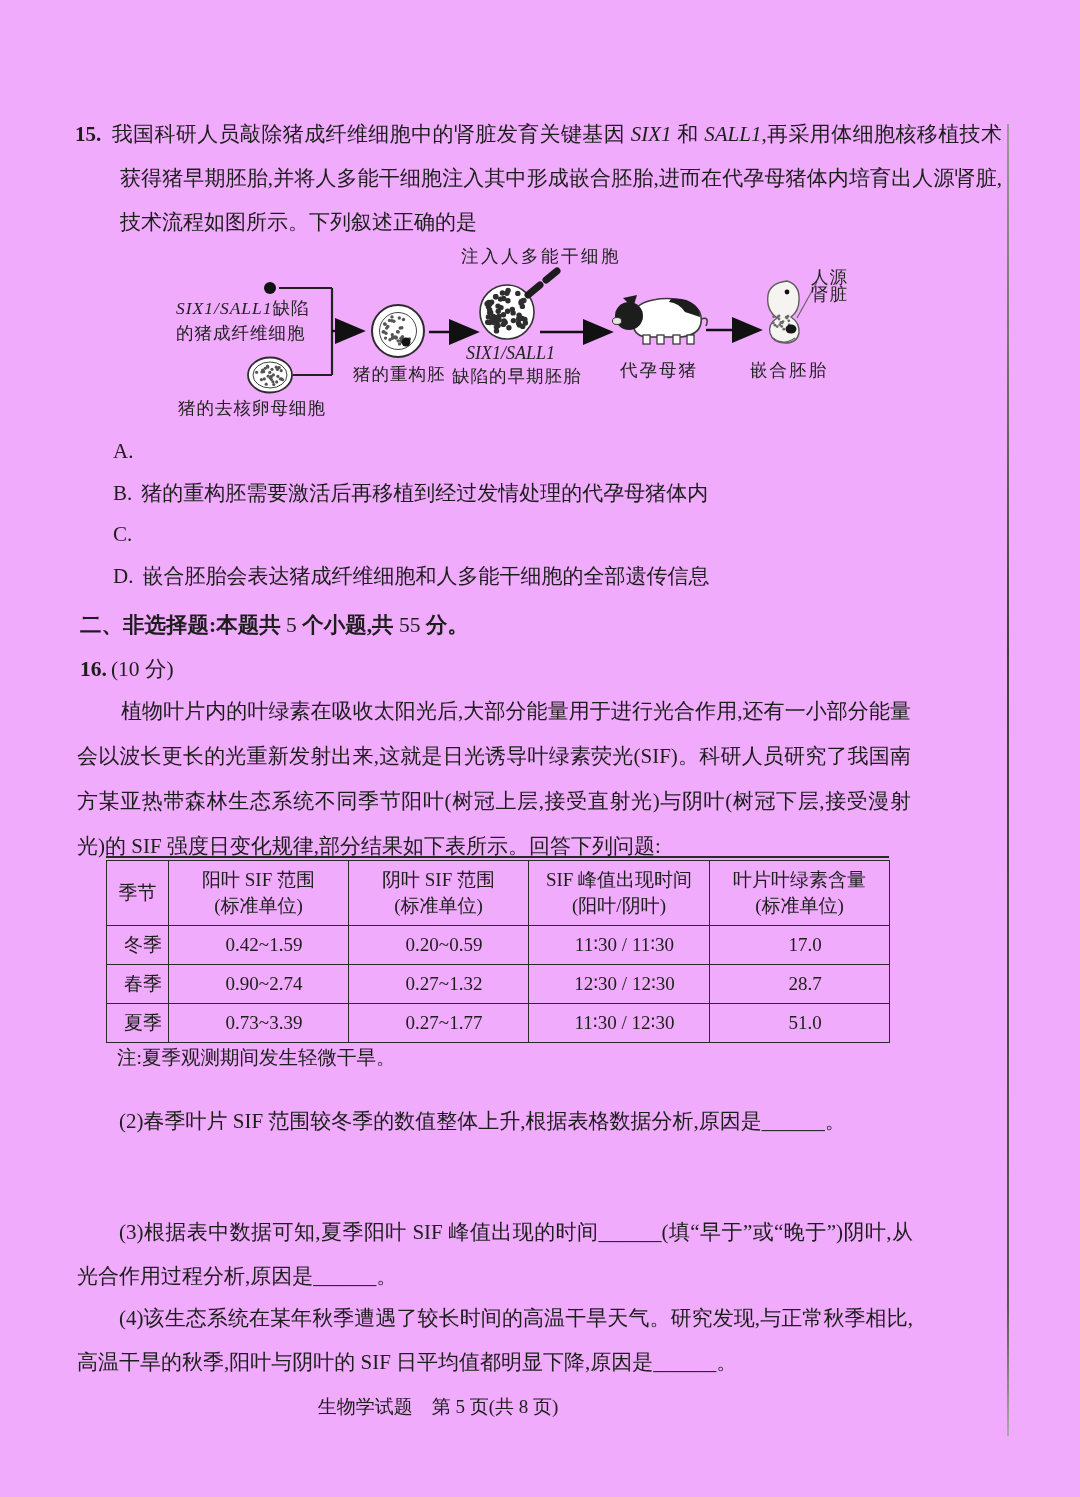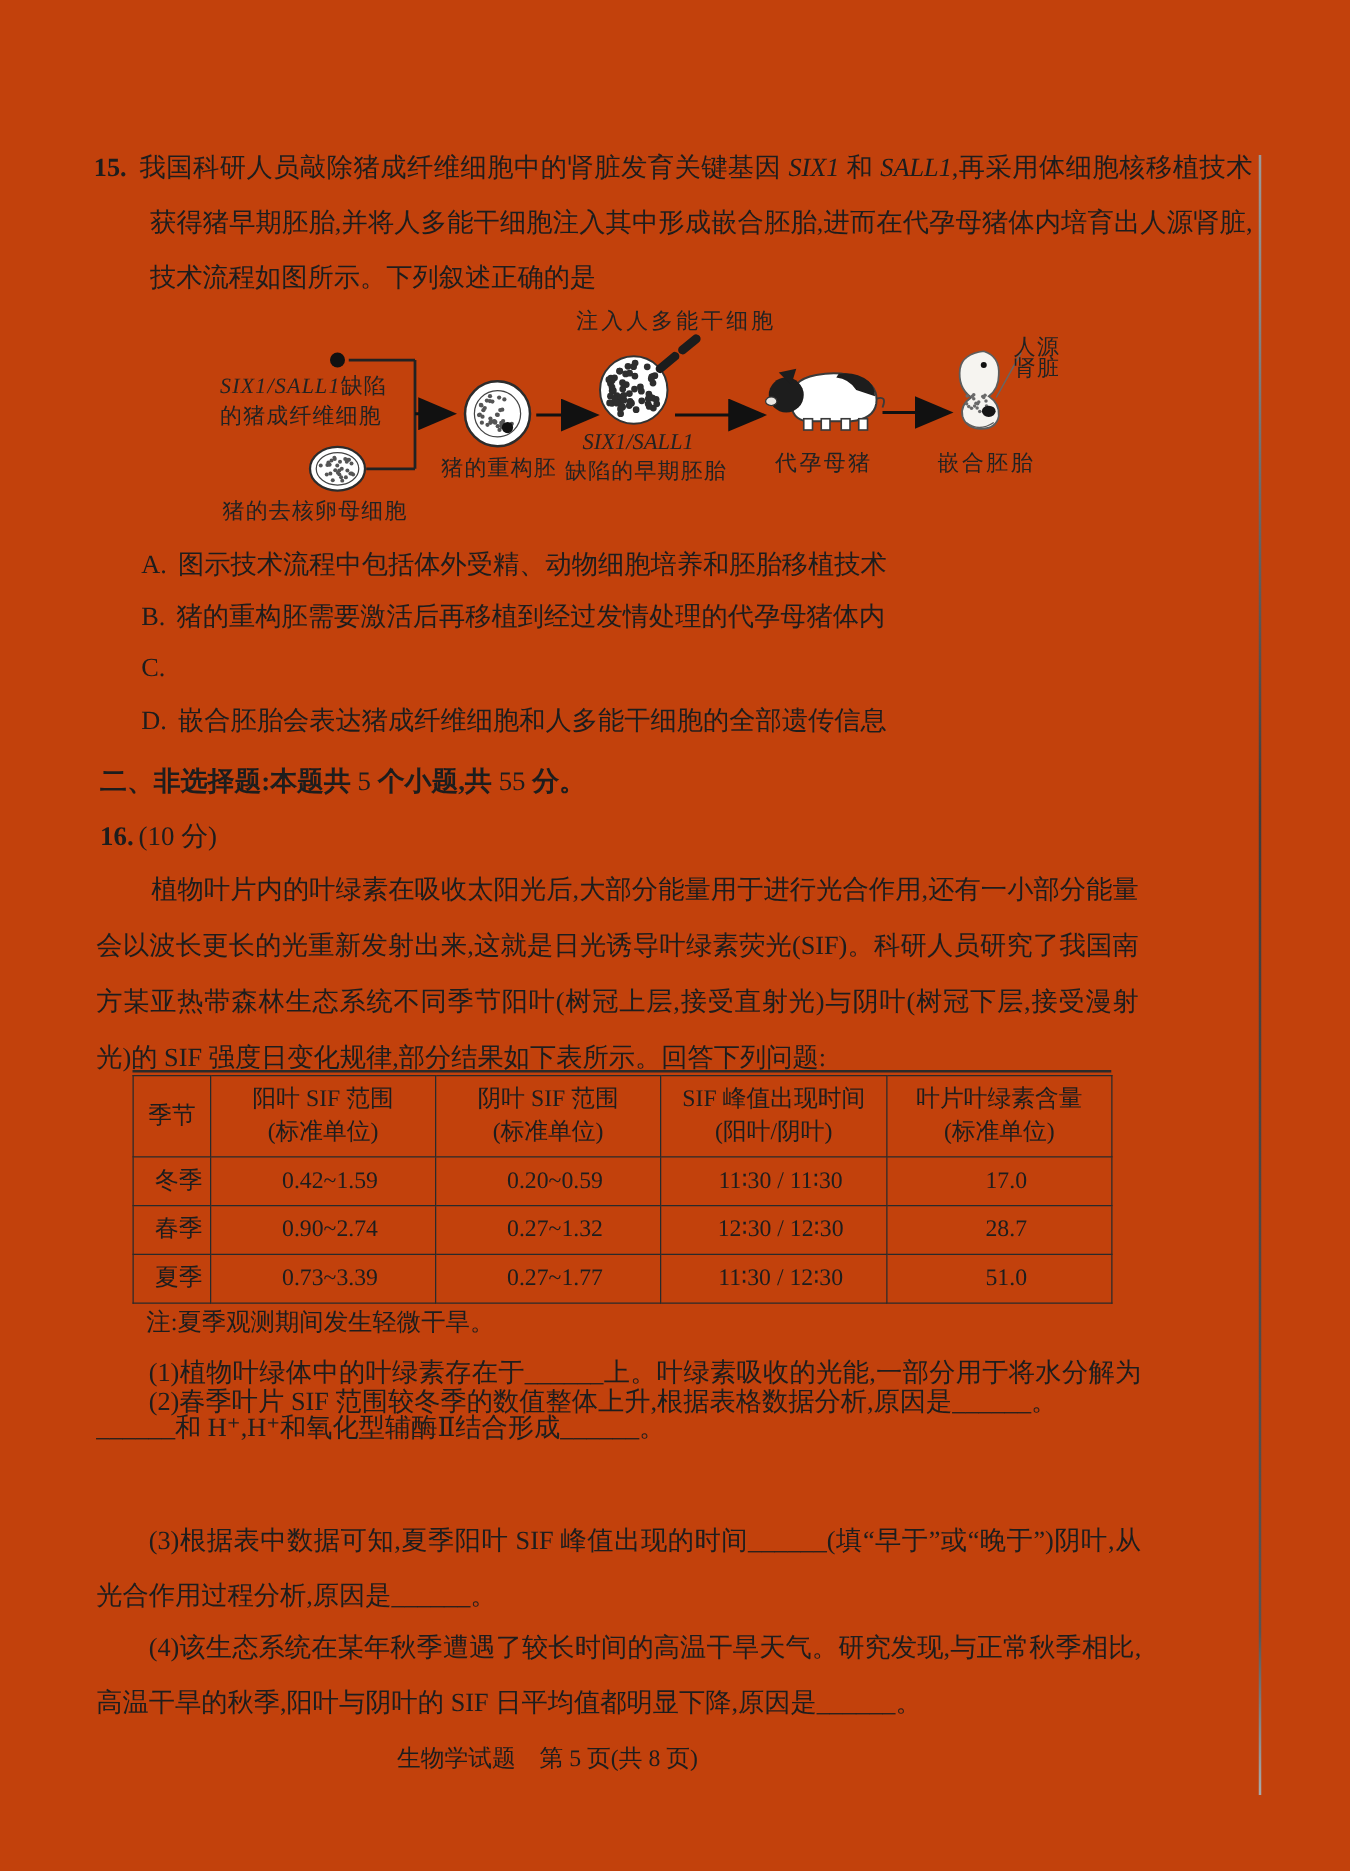--- a/index.html
+++ b/index.html
@@ -1,21 +1,21 @@
 <!DOCTYPE html>
 <html><head>
 <meta charset="utf-8">
 <style>
   html,body{margin:0;padding:0;}
   body{background:#e8e8e8;}
   .page{
     position:relative;
     width:1080px;height:1497px;
     margin:0 auto;
-    background:#c2410c;
+    background:#f0abfc;
     font-family:"Liberation Serif","DejaVu Serif",serif;
     color:#1d1d1d;
     overflow:hidden;
   }
   .scan-edge{
     position:absolute;left:1007px;top:124px;width:2px;height:1312px;
     background:linear-gradient(#9a9a9a,#3d3d3d 40%,#555 90%,#aaa);
   }
   
   .q15-stem{
@@ -292,21 +292,20 @@
     <span class="dlabel" style="left:289px;top:119px;">缺陷的早期胚胎</span>
     <span class="dlabel" style="left:457px;top:113px;letter-spacing:2px;">代孕母猪</span>
     <span class="dlabel" style="left:587px;top:113px;letter-spacing:2px;">嵌合胚胎</span>
     <span class="dlabel" style="left:648px;top:20px;">人源</span>
     <span class="dlabel" style="left:648px;top:37px;">肾脏</span>
   </div>
 
   <div class="options">
     <div class="option">
         <span class="opt-label">A.</span>
-        <span>图示技术流程中包括体外受精、动物细胞培养和胚胎移植技术</span>
       </div>
     <div class="option">
         <span class="opt-label">B.</span>
         <span>猪的重构胚需要激活后再移植到经过发情处理的代孕母猪体内</span>
       </div>
     <div class="option">
         <span class="opt-label" style="margin-right:5px;">C.</span>
       </div>
     <div class="option">
         <span class="opt-label">D.</span>
@@ -372,19 +371,18 @@
           <td>0.27~1.77</td>
           <td>11∶30 / 12∶30</td>
           <td>51.0</td>
         </tr>
       </tbody>
     </table>
   </div>
 
   <p class="note">注:夏季观测期间发生轻微干旱。</p>
 
-  <p class="part part1">(1)植物叶绿体中的叶绿素存在于______上。叶绿素吸收的光能,一部分用于将水分解为______和 H⁺,H⁺和氧化型辅酶Ⅱ结合形成______。</p>
   <p class="part part2">(2)春季叶片 SIF 范围较冬季的数值整体上升,根据表格数据分析,原因是______。</p>
   <p class="part part3">(3)根据表中数据可知,夏季阳叶 SIF 峰值出现的时间______(填“早于”或“晚于”)阴叶,从光合作用过程分析,原因是______。</p>
   <p class="part part4">(4)该生态系统在某年秋季遭遇了较长时间的高温干旱天气。研究发现,与正常秋季相比,高温干旱的秋季,阳叶与阴叶的 SIF 日平均值都明显下降,原因是______。</p>
 
   <p class="footer">生物学试题　第 5 页(共 8 页)</p>
 </div>
 
 </body></html>

